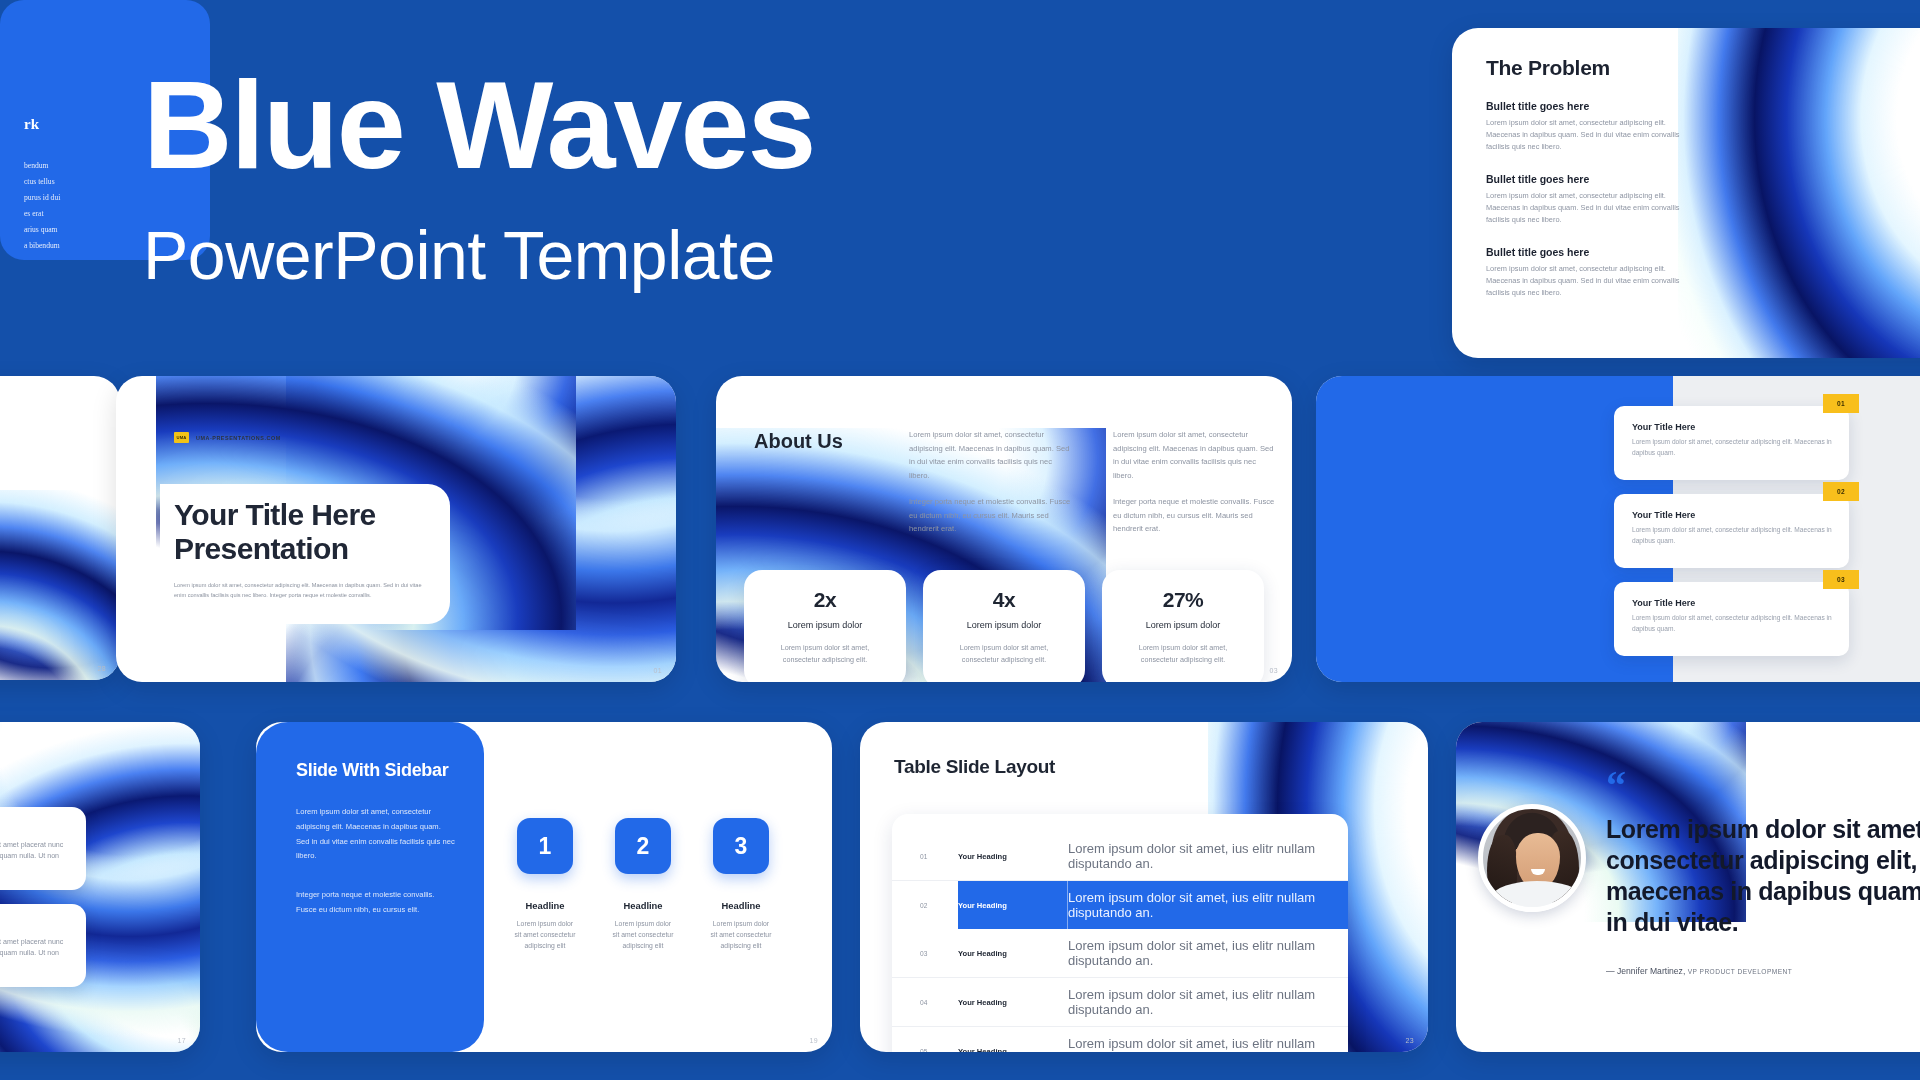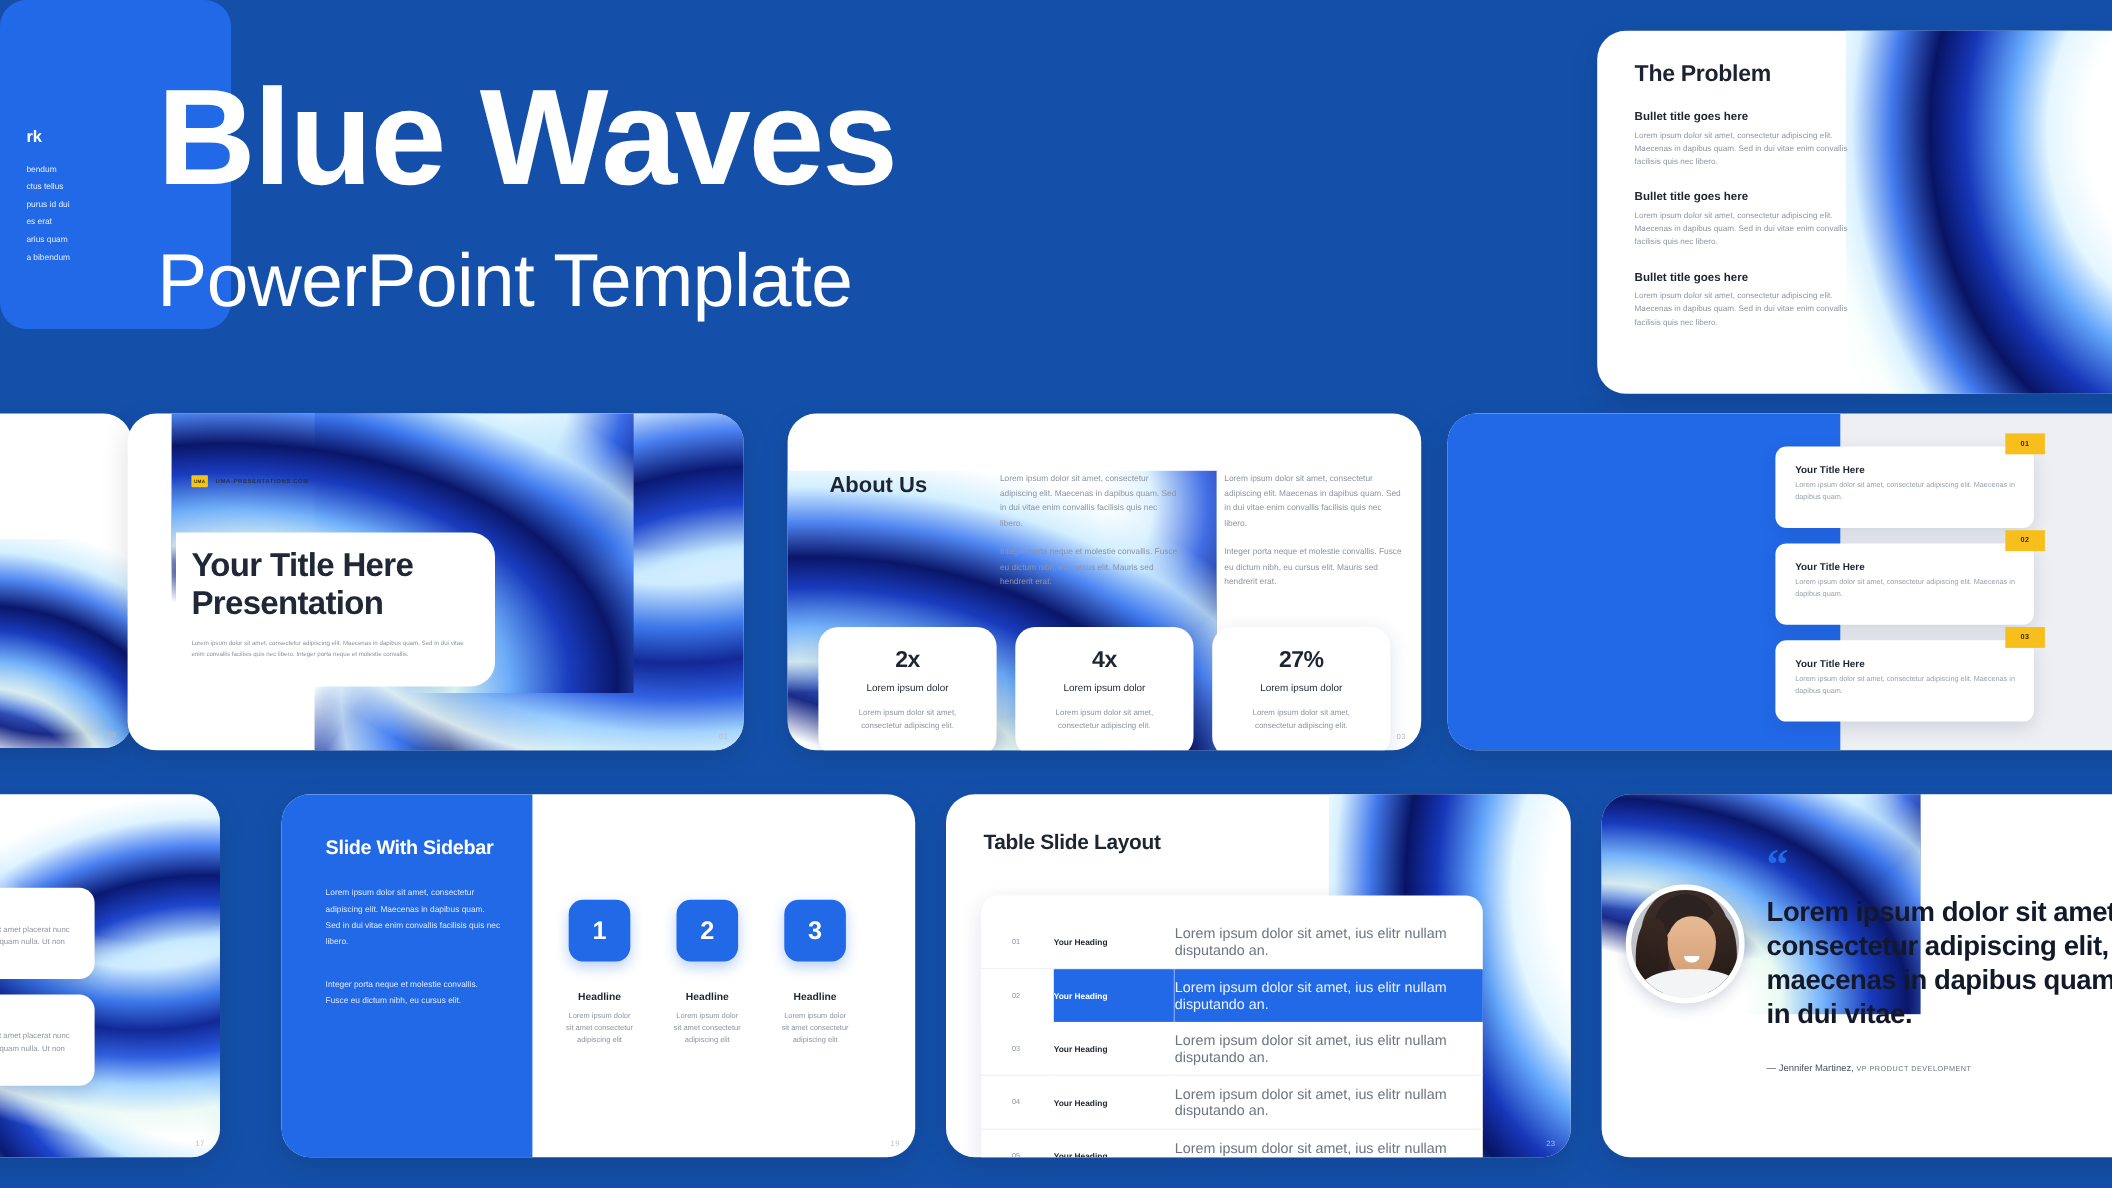--- a/index.html
+++ b/index.html
@@ -57,23 +57,23 @@
   #s-problem { left:1452px; top:28px; width:516px; height:330px; border-radius:26px 0 0 26px; }
   #s-problem .inner { position:absolute; inset:0; padding:28px 34px; z-index:2; }
   #s-problem h3 { font-size:21px; font-weight:700; color:#1c2230; letter-spacing:-.3px; }
   #s-problem .blist { margin-top:20px; width:200px; }
   #s-problem .bt { font-size:10.5px; font-weight:700; color:#1c2230; margin-bottom:5px; }
   #s-problem .bp { font-size:7.4px; line-height:1.62; color:#8e95a3; margin-bottom:20px; }
   #s-problem .wave { right:-40px; top:-30px; width:330px; height:400px; }
 
   
   
-  #s-teamwork { left:-112px; top:378px; width:210px; height:299px; background:#2269E8; border-radius:24px; }
+  #s-teamwork { left:-112px; top:378px; width:210px; height:260px; background:#2269E8; border-radius:24px;font-family:Liberation Serif, serif; }
   #s-teamwork .tw-title { position:absolute; left:24px; top:116px; font-size:15px; font-weight:700; color:#fff; }
-  #s-teamwork .tw-list { position:absolute; left:24px; top:146px; font-size:7.6px; line-height:2.12; color:#e4ecfb; }
+  #s-teamwork .tw-list { position:absolute; left:24px; top:158px; font-size:7.6px; line-height:2.12; color:#e4ecfb; }
   #s-teamwork-card { left:-140px; top:376px; width:260px; height:304px; }
   #s-teamwork-card .wave { right:-70px; bottom:-60px; width:230px; height:250px; }
 
   
   #s-title { left:116px; top:376px; width:560px; height:306px; }
   #s-title .wave { right:-30px; top:-46px; width:420px; height:420px; }
   #s-title .wave2 { left:40px; bottom:-120px; width:420px; height:300px; }
   #s-title .logo-row { position:absolute; left:58px; top:56px; display:flex; align-items:center; gap:7px; z-index:3; }
   #s-title .logo-mark { width:15px; height:11px; background:#F2C318; border-radius:1px; display:flex; align-items:center; justify-content:center; }
   #s-title .logo-mark span { font-size:4.2px; font-weight:700; color:#3a3000; letter-spacing:.2px; }
@@ -113,21 +113,21 @@
   #s-headlines { left:-120px; top:722px; width:320px; height:330px; }
   #s-headlines .wave { inset:0; width:100%; height:100%; }
   #s-headlines .hcard { position:absolute; left:0; width:206px; background:#fff; border-radius:0 14px 14px 0; box-shadow:0 5px 16px rgba(20,40,90,.16); padding:14px 18px 16px 28px; }
   #s-headlines .hc1 { top:85px; }
   #s-headlines .hc2 { top:182px; }
   #s-headlines .hcard h4 { font-size:9.4px; font-weight:700; color:#1e2532; }
   #s-headlines .hcard p { font-size:7.1px; line-height:1.62; color:#8d94a2; margin-top:8px; }
 
   
   #s-sidebar { left:256px; top:722px; width:576px; height:330px; }
-  #s-sidebar .side { position:absolute; left:0; top:0; width:228px; height:100%; background:#2269E8; padding:38px 28px 0 40px; }
+  #s-sidebar .side { position:absolute; left:0; top:0; width:228px; height:100%; background:#2269E8; padding:38px 28px 0 40px;border-radius:32px; }
   #s-sidebar .side h3 { font-size:18px; font-weight:700; color:#fff; letter-spacing:-.3px; }
   #s-sidebar .side p { font-size:7.6px; line-height:1.95; color:#dce7fb; margin-top:24px; }
   #s-sidebar .steps { position:absolute; left:258px; top:96px; display:flex; gap:36px; }
   #s-sidebar .step { width:62px; text-align:center; }
   #s-sidebar .step .sq { width:56px; height:56px; margin:0 auto; background:#2269E8; border-radius:13px; color:#fff; font-size:23px; font-weight:700; display:flex; align-items:center; justify-content:center; box-shadow:0 5px 13px rgba(34,105,232,.32); }
   #s-sidebar .step h5 { font-size:9.4px; font-weight:700; color:#1e2532; margin-top:26px; }
   #s-sidebar .step p { font-size:6.8px; line-height:1.6; color:#8d94a2; margin-top:8px; }
 
   
   #s-table { left:860px; top:722px; width:568px; height:330px; }

